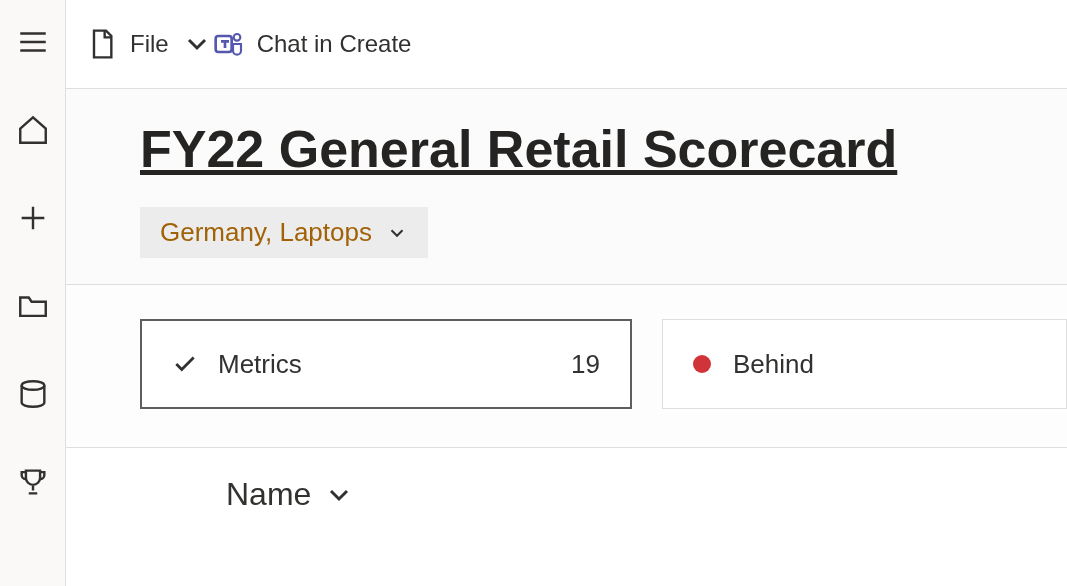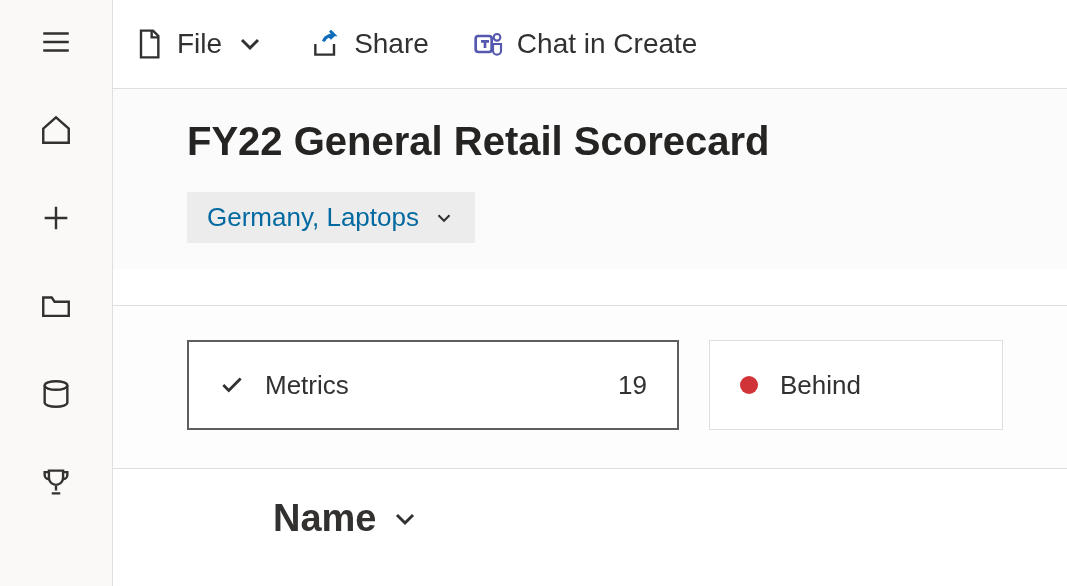--- a/index.html
+++ b/index.html
@@ -49,63 +49,62 @@
       display: flex;
       flex-direction: column;
       background: #ffffff;
       border-left: 1px solid #e1dfdd;
     }
     .toolbar {
       height: 88px;
       display: flex;
       align-items: center;
       padding-left: 20px;
-      gap: 44px;
       background: #ffffff;
-      font-size: 28px;
+      font-size: 24px;
       color: #323130;
     }
     .toolbar-item {
       display: flex;
       align-items: center;
       gap: 12px;
       cursor: pointer;
     }
     .toolbar-item svg {
       width: 32px;
       height: 32px;
     }
     .header-section {
       border-top: 1px solid #e1dfdd;
       padding: 30px 0 26px 74px;
       background: #fbfbfb;
     }
     .page-title {
-      font-size: 40px;
+      font-size: 52px;
       font-weight: 700;
       color: #252423;
       margin-bottom: 28px;
+      text-decoration: underline;
     }
     .filter-chip {
       display: inline-flex;
       align-items: center;
       gap: 14px;
       background: #ececec;
       padding: 10px 20px;
       font-size: 26px;
       cursor: pointer;
-      color: #0369a1;
+      color: #a16207;
     }
     .cards-row {
       border-top: 1px solid #e1dfdd;
       background: #fdfdfd;
       padding: 34px 0 38px 74px;
       display: flex;
       gap: 30px;
-      margin-top: 36px;
     }
     .card {
       border: 1px solid #c8c6c4;
       background: #ffffff;
       height: 90px;
       display: flex;
       align-items: center;
       padding: 0 30px;
       font-size: 26px;
       cursor: pointer;
@@ -115,39 +114,39 @@
       border-width: 2px;
       border-color: #605e5c;
       justify-content: space-between;
     }
     .card.metrics-card .left {
       display: flex;
       align-items: center;
       gap: 20px;
     }
     .card.behind-card {
-      width: 294px;
+      width: 405px;
       border-color: #e1dfdd;
       gap: 22px;
     }
     .status-dot {
       width: 18px;
       height: 18px;
       border-radius: 50%;
       background: #d13438;
       display: inline-block;
     }
     .table-header {
       border-top: 1px solid #e1dfdd;
       padding: 28px 0 0 160px;
       display: flex;
       align-items: center;
       gap: 30px;
-      font-size: 38px;
-      font-weight: 700;
+      font-size: 32px;
+      font-weight: 400;
     }
     .chev-down {
       width: 22px;
       height: 22px;
       stroke: #323130;
       stroke-width: 2.2;
       fill: none;
     }
     .checkmark {
       width: 26px;
@@ -199,27 +198,20 @@
   <div class="toolbar">
     <div class="toolbar-item">
       <svg viewBox="0 0 24 24">
           <path fill="none" stroke="#323130" stroke-width="1.8" d="M6 2h9l4 4v16H6z"></path>
           <path fill="none" stroke="#323130" stroke-width="1.8" d="M14 2v5h5"></path>
         </svg>
       <span>File</span>
       <svg class="chev-down" viewBox="0 0 24 24">
           <path d="M6 9l6 6 6-6"></path>
         </svg>
-    </div>
-    <div class="toolbar-item">
-      <svg viewBox="0 0 24 24">
-          <path fill="none" stroke="#323130" stroke-width="1.8" d="M4 12v8h14v-8"></path>
-          <path fill="none" stroke="#0F6CBD" stroke-width="2.2" d="M10 10c2-5 8-5 8-5l-3-3m3 3l-3 3"></path>
-        </svg>
-      <span>Share</span>
     </div>
     <div class="toolbar-item">
       <svg viewBox="0 0 24 24">
         <rect x="2" y="6" width="12" height="12" rx="2" fill="none" stroke="#5558AF" stroke-width="2"></rect>
         <path d="M6 10h6M9 10v5" stroke="#5558AF" stroke-width="2"></path>
         <circle cx="18" cy="7" r="2.5" fill="none" stroke="#5558AF" stroke-width="1.6"></circle>
         <path d="M15 12h6v5a3 3 0 0 1-6 0z" fill="none" stroke="#5558AF" stroke-width="1.6"></path>
       </svg>
       <span>Chat in Create</span>
     </div>

